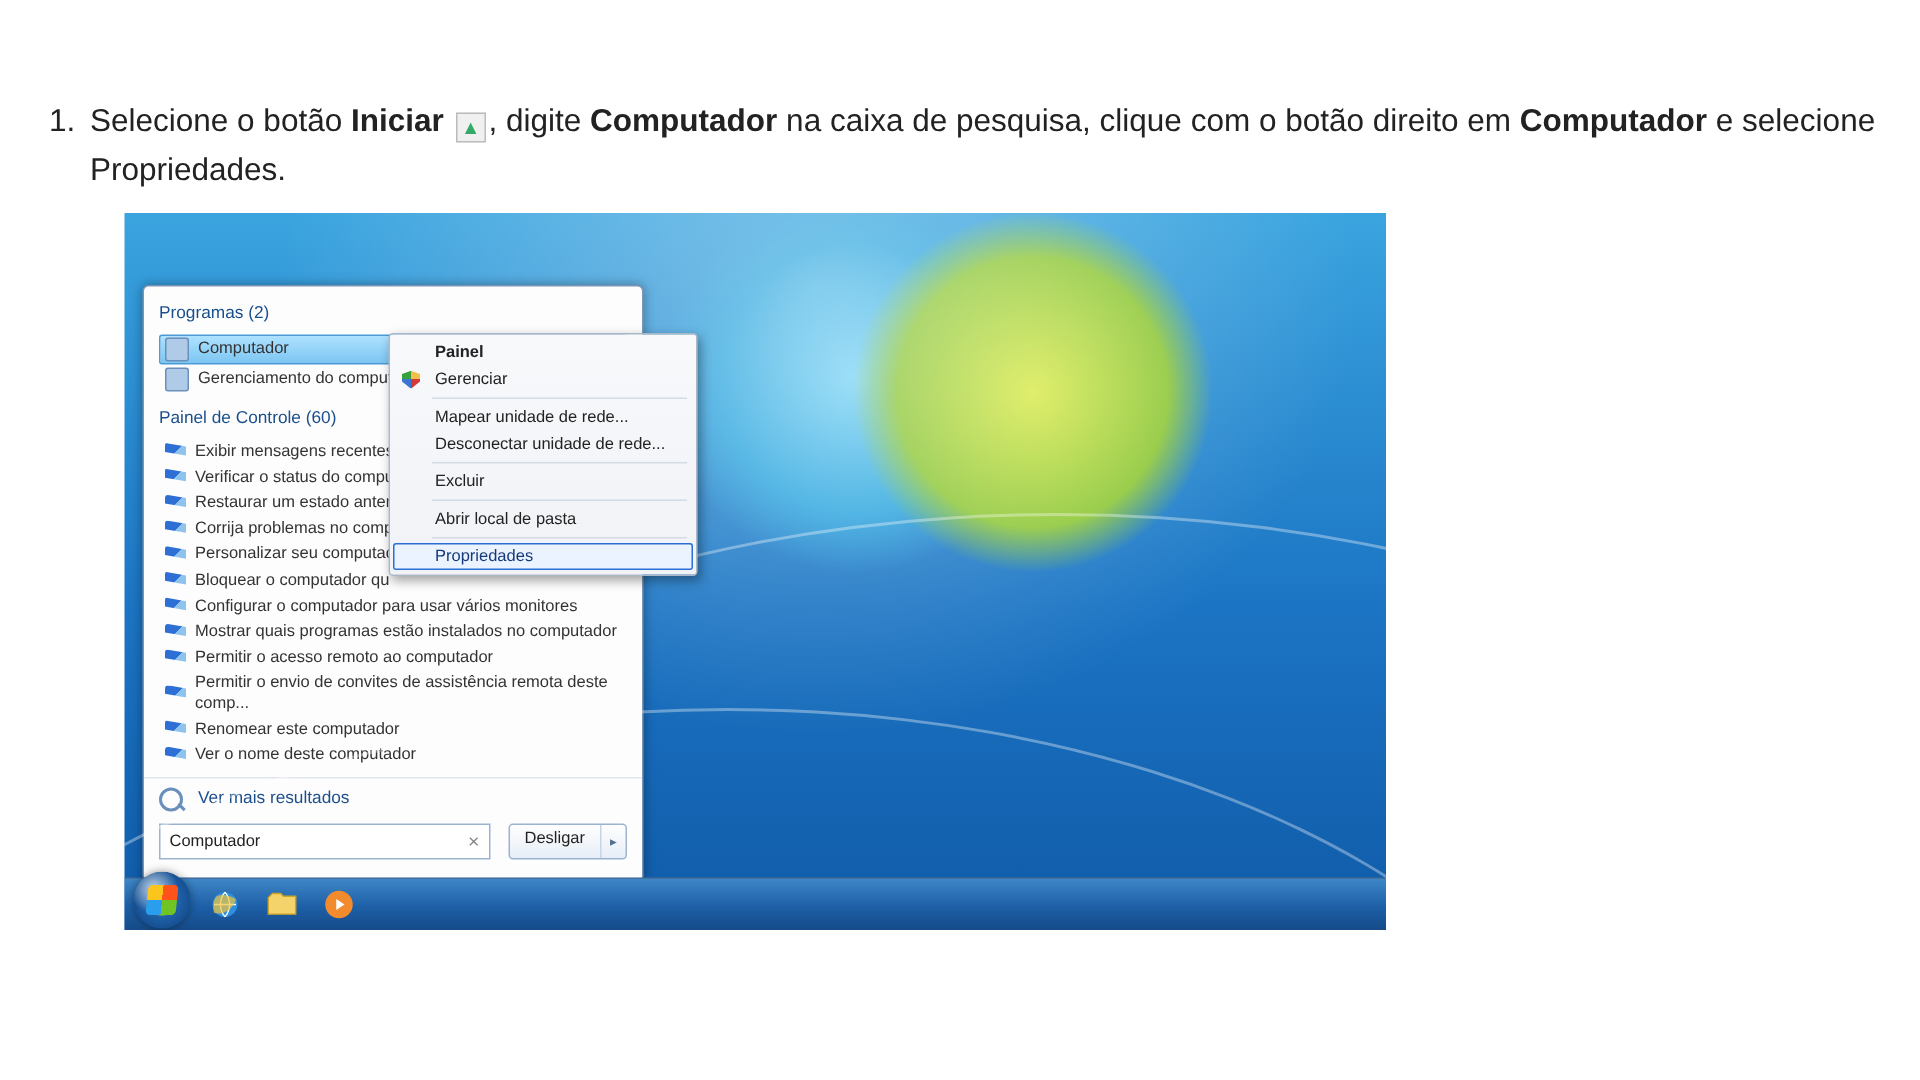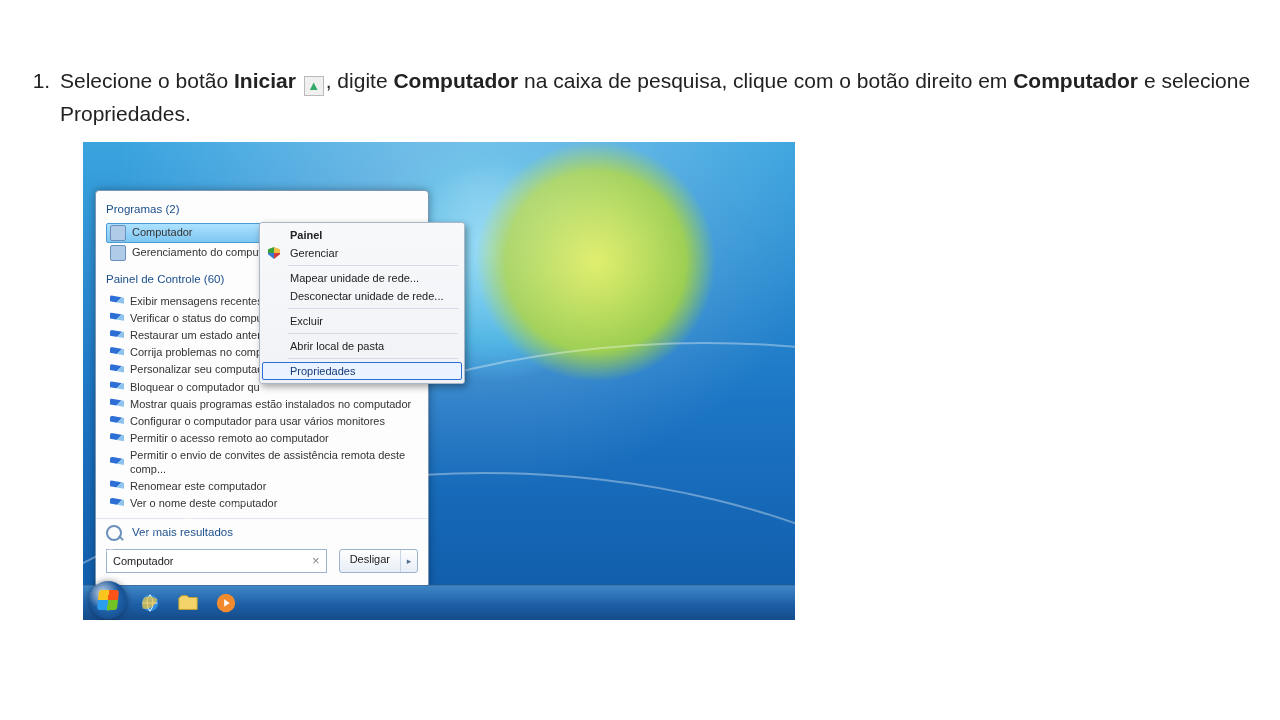--- a/index.html
+++ b/index.html
@@ -31,21 +31,21 @@
     background: #f0f0f0;
     color: #3a6;
     font-size: 13px;
     vertical-align: -2px;
     margin: 0 2px;
   }
   .screenshot-wrap {
     margin-left: 55px;
   }
   .screenshot {
-    width: 712px;
+    width: 841px;
     height: 478px;
     position: relative;
     background:
       radial-gradient(ellipse 600px 500px at 55% 10%, rgba(255,255,255,0.35), transparent 60%),
       radial-gradient(circle at 72% 25%, #d9ea4a 0, #8fc83a 90px, transparent 120px),
       radial-gradient(circle at 58% 23%, #79d3f5 0, #2fa7df 90px, transparent 130px),
       linear-gradient(180deg, #3aa4df 0%, #1c75c4 55%, #0f5aa8 100%);
     overflow: hidden;
   }
   
@@ -280,25 +280,25 @@
               <div class="sm-cp-item">
                 <span class="ic flag"></span>
                 <span>Personalizar seu computad</span>
               </div>
               <div class="sm-cp-item">
                 <span class="ic flag"></span>
                 <span>Bloquear o computador qu</span>
               </div>
               <div class="sm-cp-item">
                 <span class="ic flag"></span>
+                <span>Configurar o computador para usar vários monitores</span>
+              </div>
+              <div class="sm-cp-item">
+                <span class="ic flag"></span>
                 <span>Mostrar quais programas estão instalados no computador</span>
-              </div>
-              <div class="sm-cp-item">
-                <span class="ic flag"></span>
-                <span>Configurar o computador para usar vários monitores</span>
               </div>
               <div class="sm-cp-item">
                 <span class="ic flag"></span>
                 <span>Permitir o acesso remoto ao computador</span>
               </div>
               <div class="sm-cp-item">
                 <span class="ic flag"></span>
                 <span>Permitir o envio de convites de assistência remota deste comp...</span>
               </div>
               <div class="sm-cp-item">

